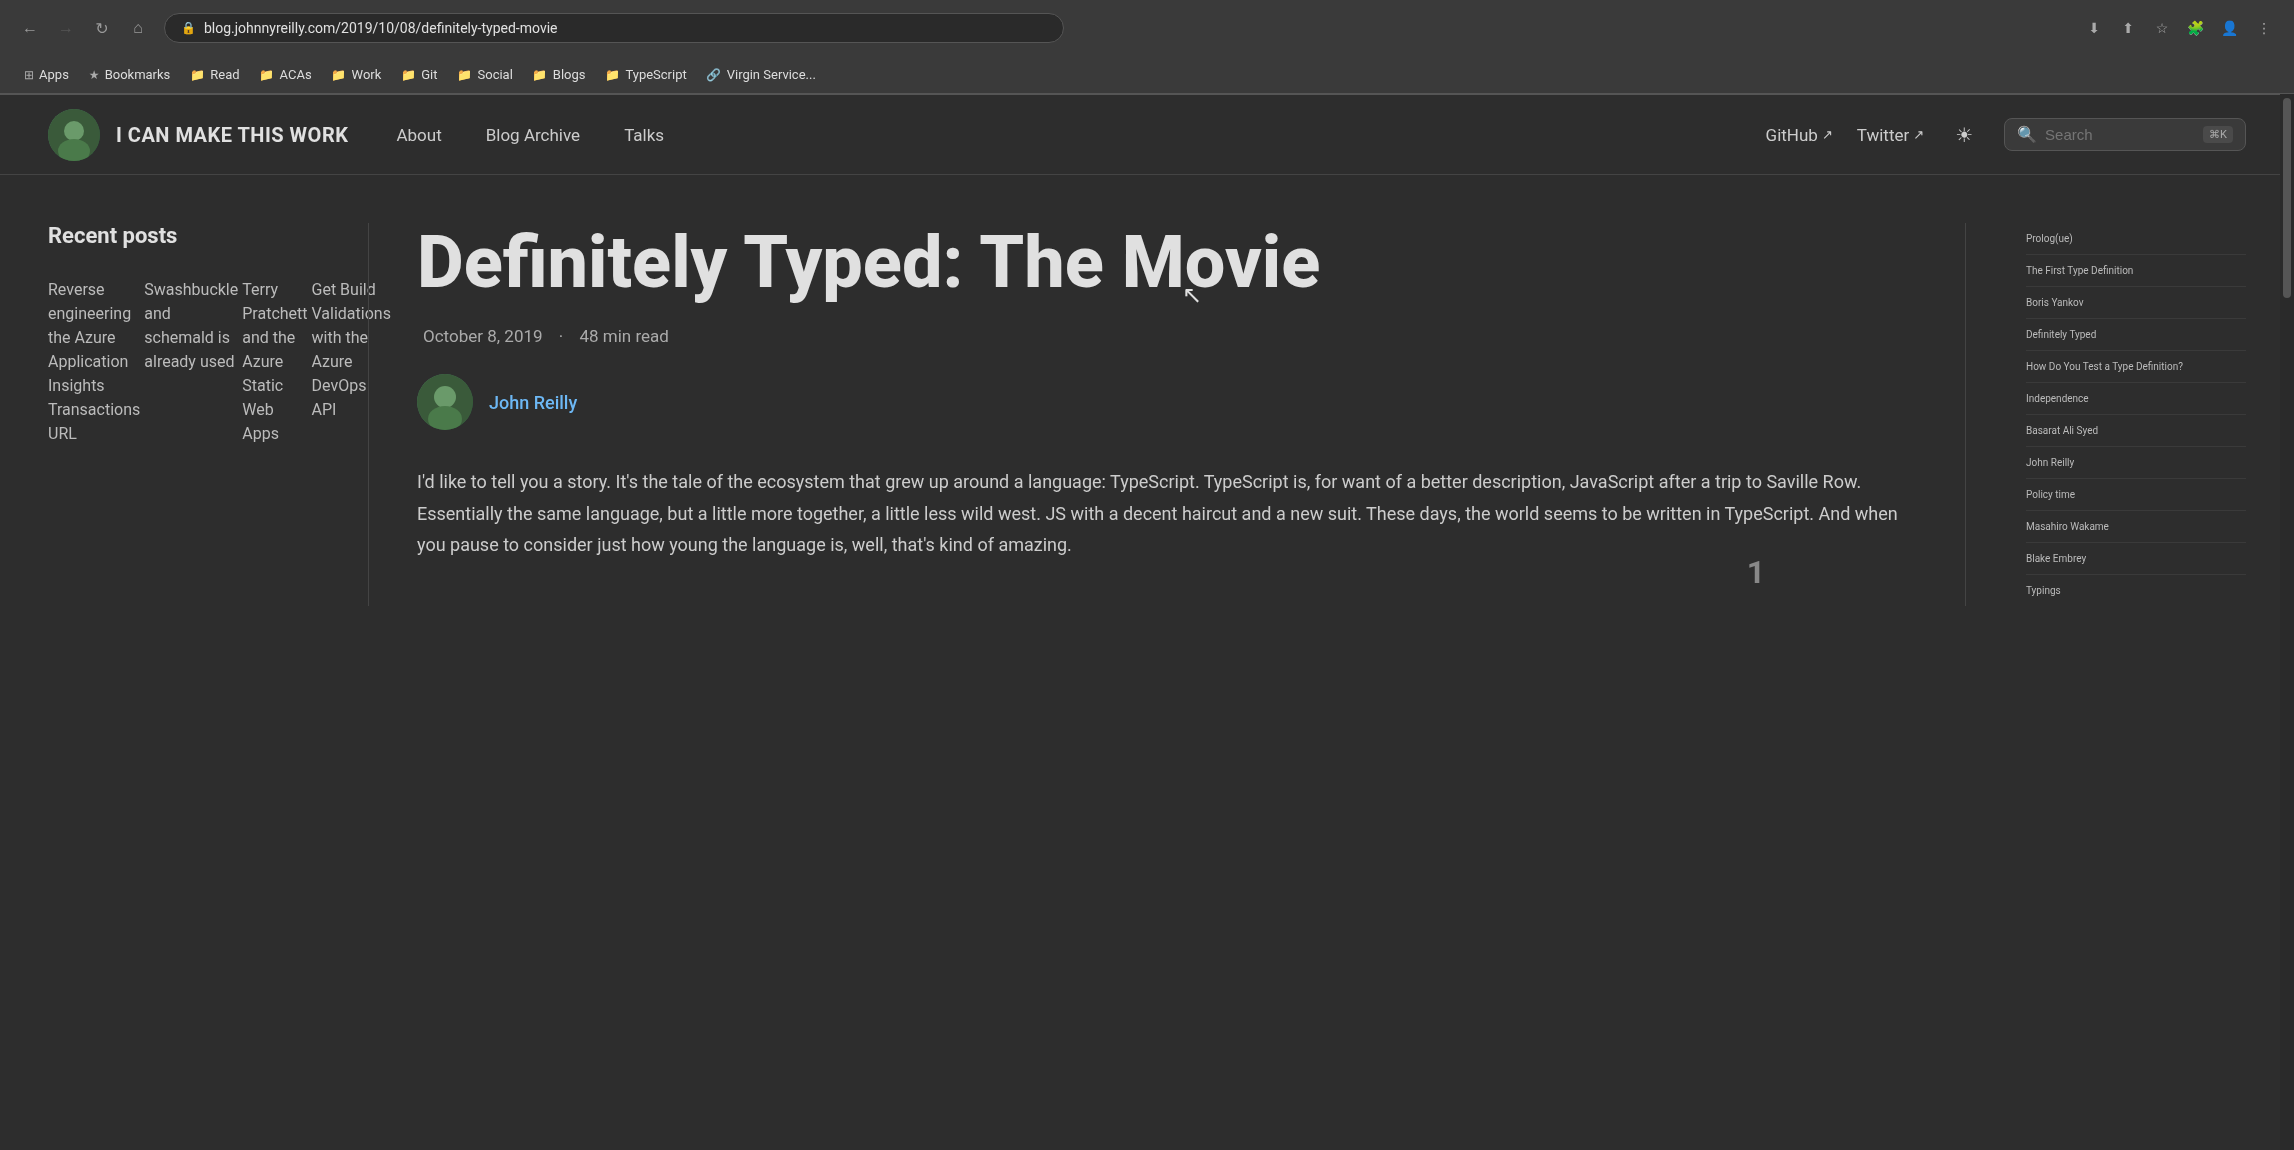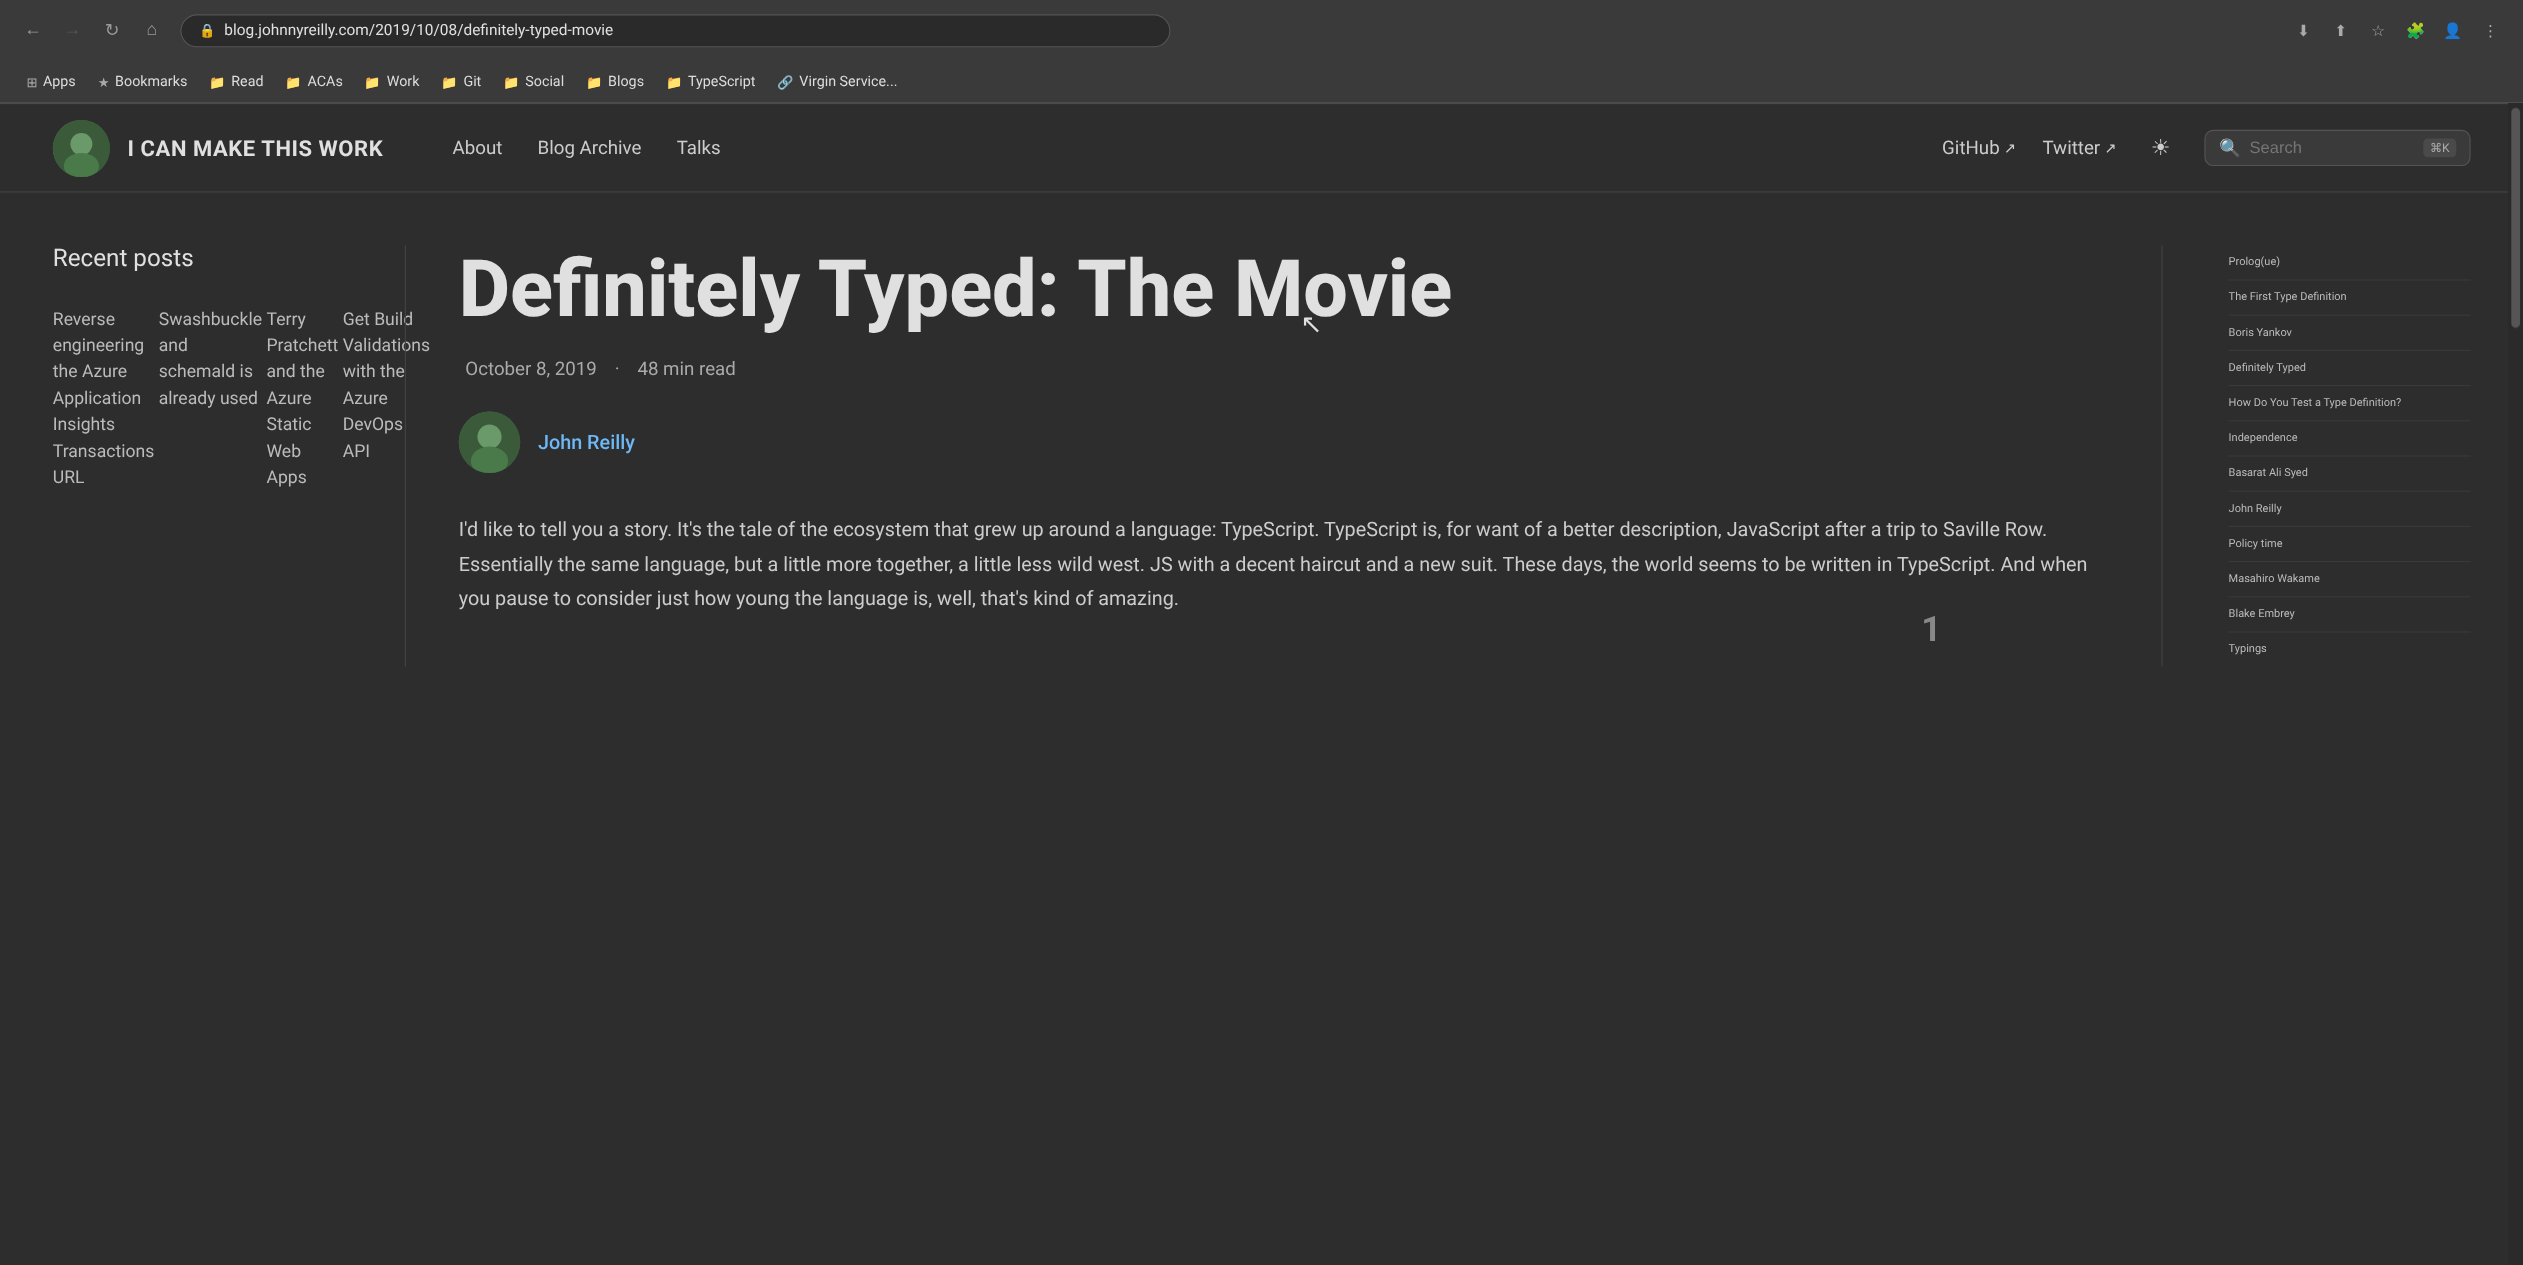--- a/index.html
+++ b/index.html
@@ -164,22 +164,21 @@
       font-size: 20px;
       font-weight: 700;
       color: #e0e0e0;
       letter-spacing: 0.5px;
       text-transform: uppercase;
     }
 
     .site-nav {
       display: flex;
       align-items: flex-end;
-      gap: 32px;
-      margin-left: 15px;
+      gap: 44px;
     }
 
     .site-nav a {
       color: #ccc;
       text-decoration: none;
       font-size: 17px;
     }
 
     .site-header-right {
       margin-left: auto;
@@ -255,21 +254,21 @@
       max-width: 2294px;
     }
 
     
     .sidebar {
       padding-right: 32px;
     }
 
     .sidebar-title {
       font-size: 22px;
-      font-weight: 400;
+      font-weight: 700;
       color: #e0e0e0;
       margin-bottom: 24px;
     }
 
     .sidebar-posts {
       display: flex;
       gap: 4px;
     }
 
     .sidebar-post-item {

